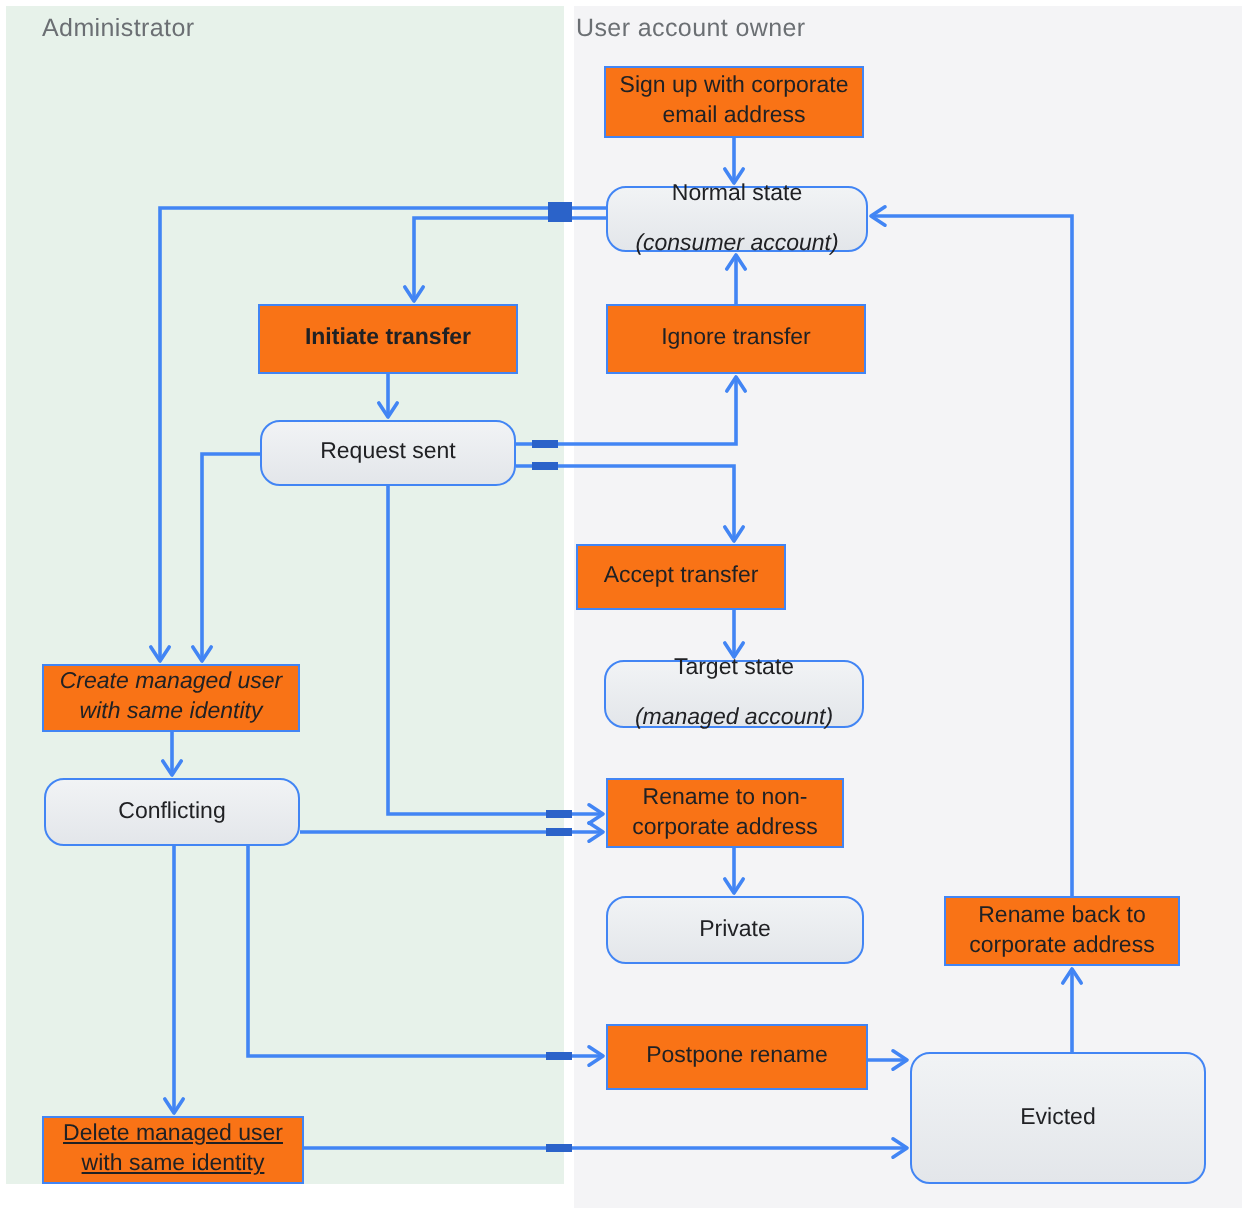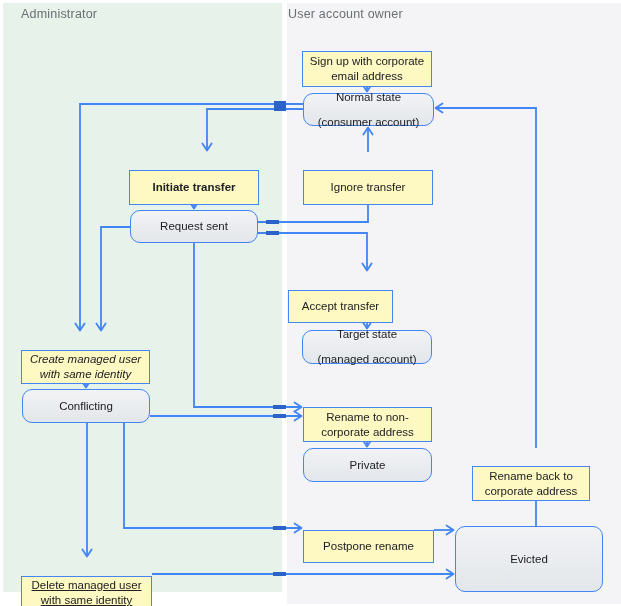--- a/index.html
+++ b/index.html
@@ -4,24 +4,24 @@
 <style>
   html,body{margin:0;padding:0;background:#ffffff;}
   #canvas{position:relative;width:621px;height:606px;background:#ffffff;overflow:hidden;
           font-family:"Liberation Sans","DejaVu Sans",sans-serif;}
   .lane{position:absolute;}
   .lane-label{position:absolute;font-size:12.5px;letter-spacing:.2px;}
   #edges{position:absolute;left:0;top:0;z-index:2;}
   .node{position:absolute;z-index:3;display:flex;flex-direction:column;align-items:center;
         justify-content:center;text-align:center;font-size:11.5px;line-height:1.3;
         color:#202124;box-sizing:border-box;padding:1px 3px;}
-  .node.action{background:#fef9c3;border:1.6px solid #4285f4;margin-top:18px;}
+  .node.action{background:#f97316;border:1.6px solid #4285f4;}
   .node.state{background:linear-gradient(#f1f3f5,#e3e6ea);border:1.6px solid #4285f4;border-radius:10px;}
   .node .ln{display:block;white-space:normal;}
-  .node .ln.it{margin-top:10px;}
+  .node .ln.it{font-style:italic;margin-top:10px;}
 </style>
 </head>
 <body>
 
 <div id="canvas">
   <div class="lane" style="left: 3px; top: 3px; width: 279px; height: 589px; background: rgb(231, 242, 234);"></div>
   <div class="lane" style="left: 287px; top: 3px; width: 334px; height: 601px; background: rgb(244, 244, 246);"></div>
   <div class="lane-label" style="left: 21px; top: 7px; color: rgb(107, 111, 115);">Administrator</div>
   <div class="lane-label" style="left: 288px; top: 7px; color: rgb(107, 111, 115);">User account owner</div>
   <svg id="edges" width="621" height="606" viewBox="0 0 621 606">
@@ -84,21 +84,21 @@
       <div class="node state" style="left: 302px; top: 330px; width: 130px; height: 34px;">
         <span class="ln">Target state</span>
         <span class="ln it">(managed account)</span>
       </div>
       <div class="node action" style="left: 21px; top: 332px; width: 129px; height: 34px; font-style: italic;">
         <span class="ln">Create managed user with same identity</span>
       </div>
       <div class="node state" style="left: 22px; top: 389px; width: 128px; height: 34px;">
         <span class="ln">Conflicting</span>
       </div>
-      <div class="node action" style="left: 303px; top: 389px; width: 129px; height: 35px;">
+      <div class="node action" style="left: 303px; top: 389px; width: 119px; height: 35px;">
         <span class="ln">Rename to non-corporate address</span>
       </div>
       <div class="node state" style="left: 303px; top: 448px; width: 129px; height: 34px; justify-content: center;">
         <span class="ln">Private</span>
       </div>
       <div class="node action" style="left: 472px; top: 448px; width: 118px; height: 35px;">
         <span class="ln">Rename back to corporate address</span>
       </div>
       <div class="node action" style="left: 303px; top: 512px; width: 131px; height: 33px;">
         <span class="ln">Postpone rename</span>

